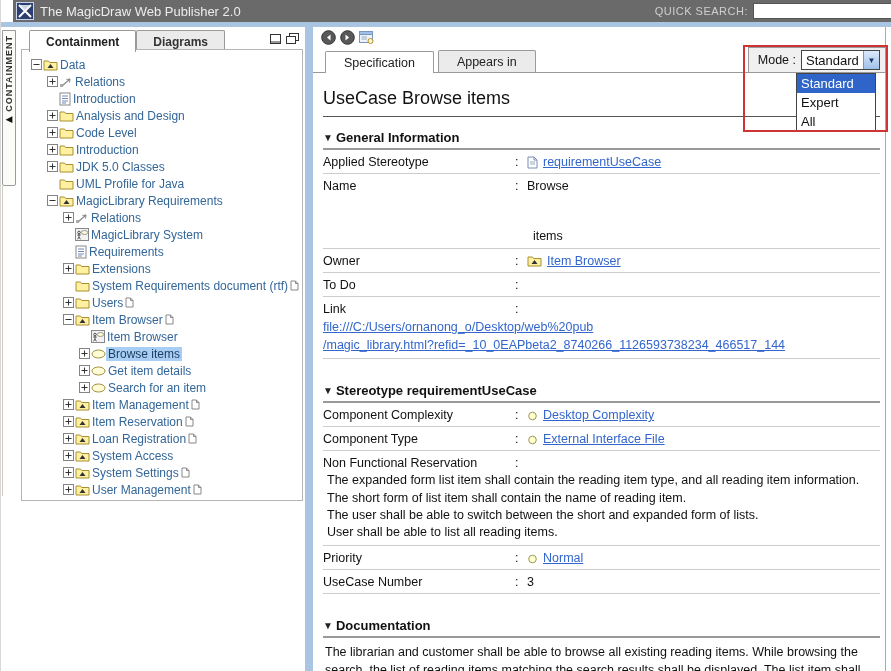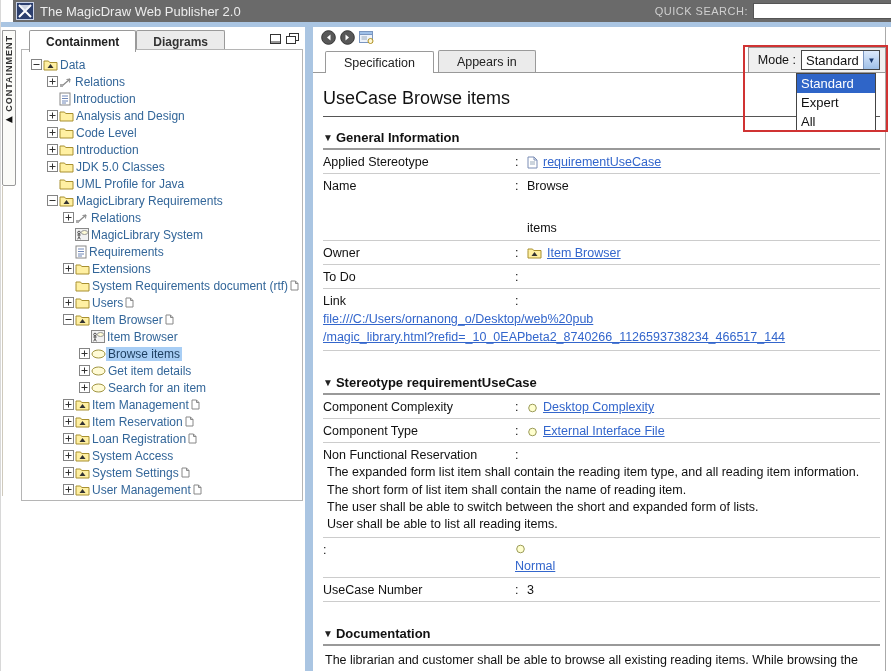--- a/index.html
+++ b/index.html
@@ -63,21 +63,21 @@
   .section { margin-top:13px; }
   .section.gap { margin-top:24px; }
   .sec-head { display:flex; align-items:center; font-size:13px; font-weight:bold; color:#111; padding-bottom:3px; border-bottom:2px solid #999; }
   .sec-tri { font-size:10px; margin-right:3px; color:#222; }
   .row { display:grid; grid-template-columns:192px 12px 1fr; align-items:start; border-bottom:1px solid #ccc; padding:5px 0 4px; font-size:12.5px; color:#111; }
   .row-label { color:#111; }
   .row-colon { color:#111; }
   .row-value { display:flex; align-items:center; gap:5px; flex-wrap:wrap; }
   .row-value a, .block-links a { color:#3366cc; text-decoration:underline; cursor:pointer; }
   .value-lines div { line-height:1.2; }
-  .value-lines div + div { margin-top:27px; }
+  .value-lines div + div { margin-top:35px;text-align:center; }
   .block-full { grid-column:1 / -1; margin-top:2px; }
   .block-links div { line-height:1.45; }
   .block-text div { line-height:1.38; color:#111; padding-left:4px; }
   .paragraph { font-size:12.5px; color:#111; line-height:1.38; margin-top:6px; padding:0 2px 12px 2px; border-bottom:1px solid #ccc; }
   .vicon { display:inline-flex; align-items:center; }
 </style>
 </head>
 <body>
 
 <div class="page">
@@ -698,20 +698,21 @@
               <span class="row-colon">:</span>
               <span class="row-value"></span>
               <div class="block-full block-text">
                 <div>The expanded form list item shall contain the reading item type, and all reading item information.</div>
                 <div>The short form of list item shall contain the name of reading item.</div>
                 <div>The user shall be able to switch between the short and expanded form of lists.</div>
                 <div>User shall be able to list all reading items.</div>
               </div>
             </div>
             <div class="row">
+              <span class="row-label">Priority</span>
               <span class="row-colon">:</span>
               <span class="row-value">
                 <span class="vicon">
                   <svg width="11" height="11">
                     <circle cx="5.5" cy="6" r="3.8" fill="#ffffcf" stroke="#9a9a58"></circle>
                   </svg>
                 </span>
                 <a>Normal</a>
               </span>
             </div>

